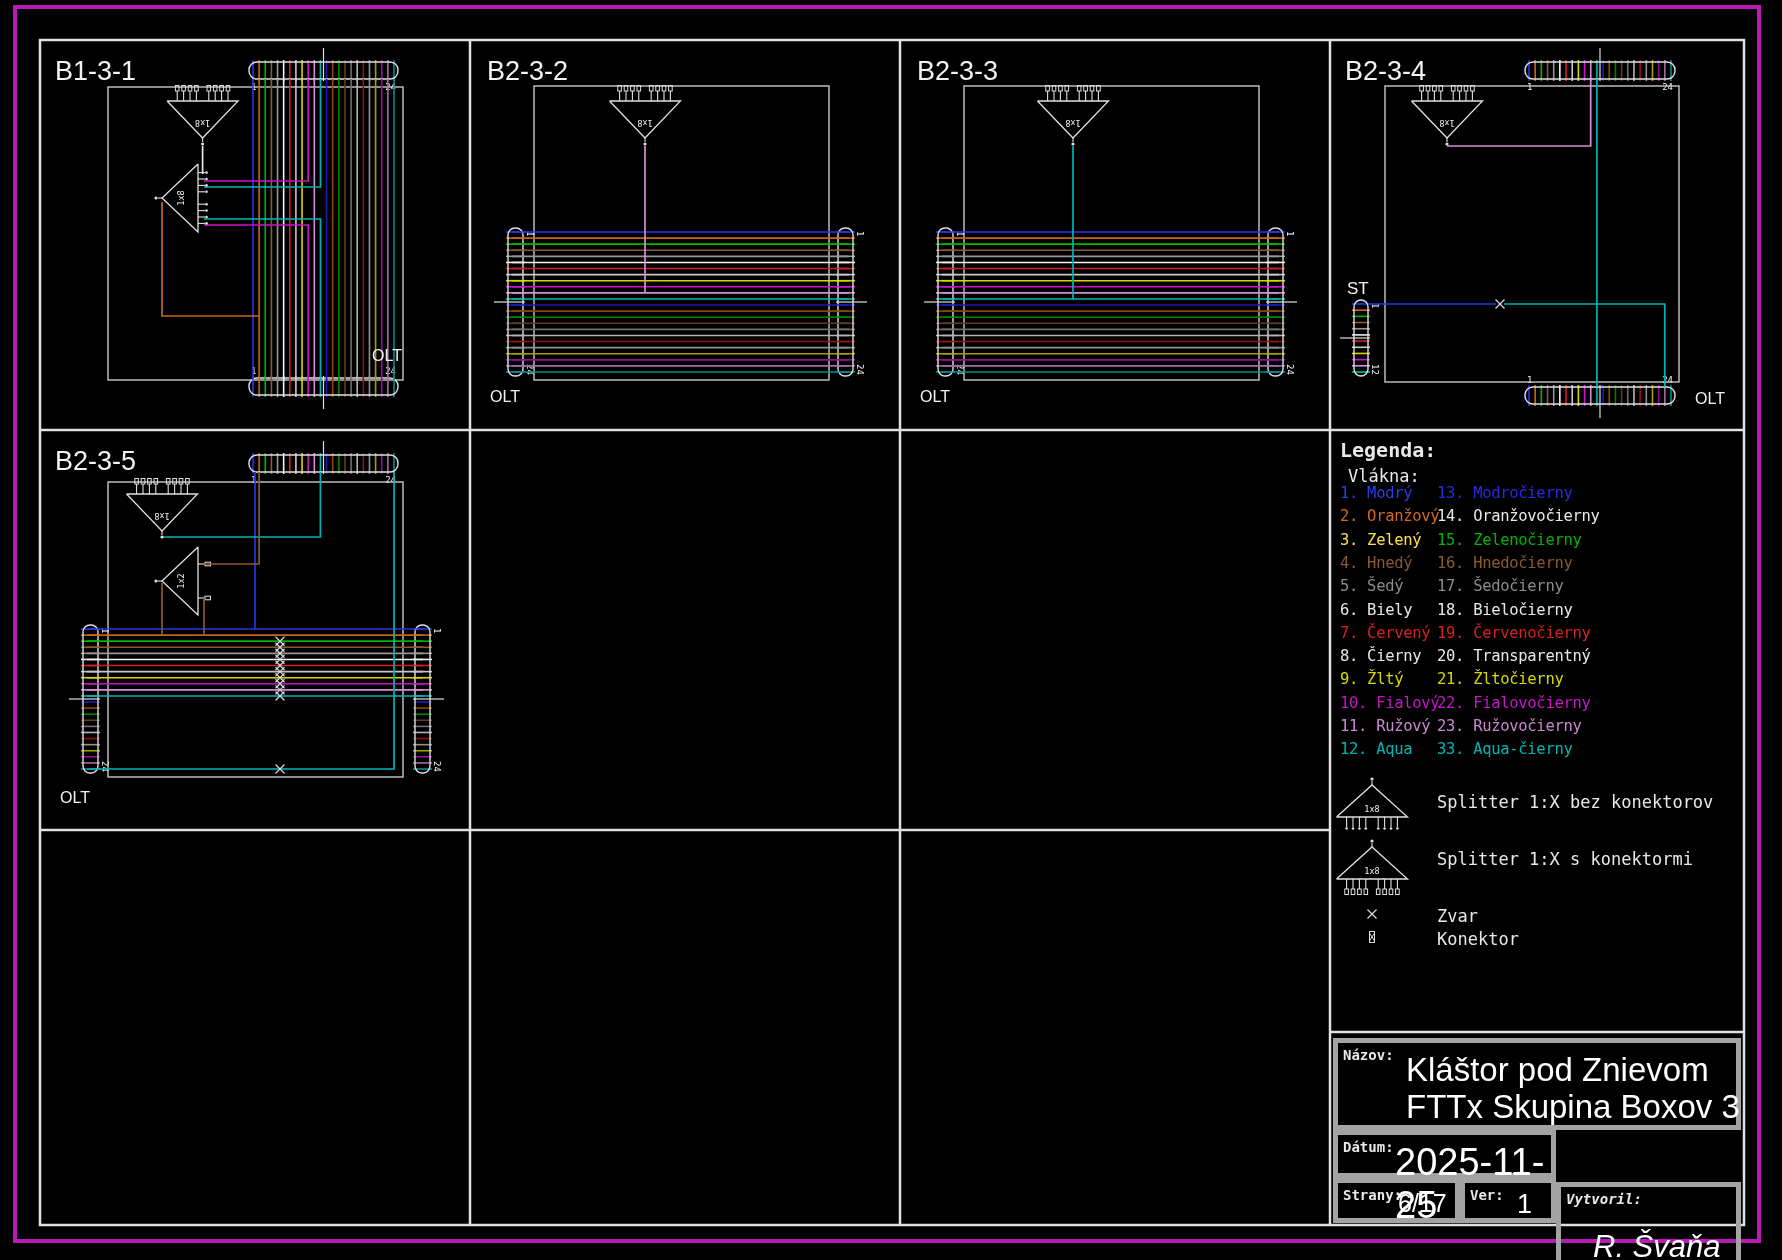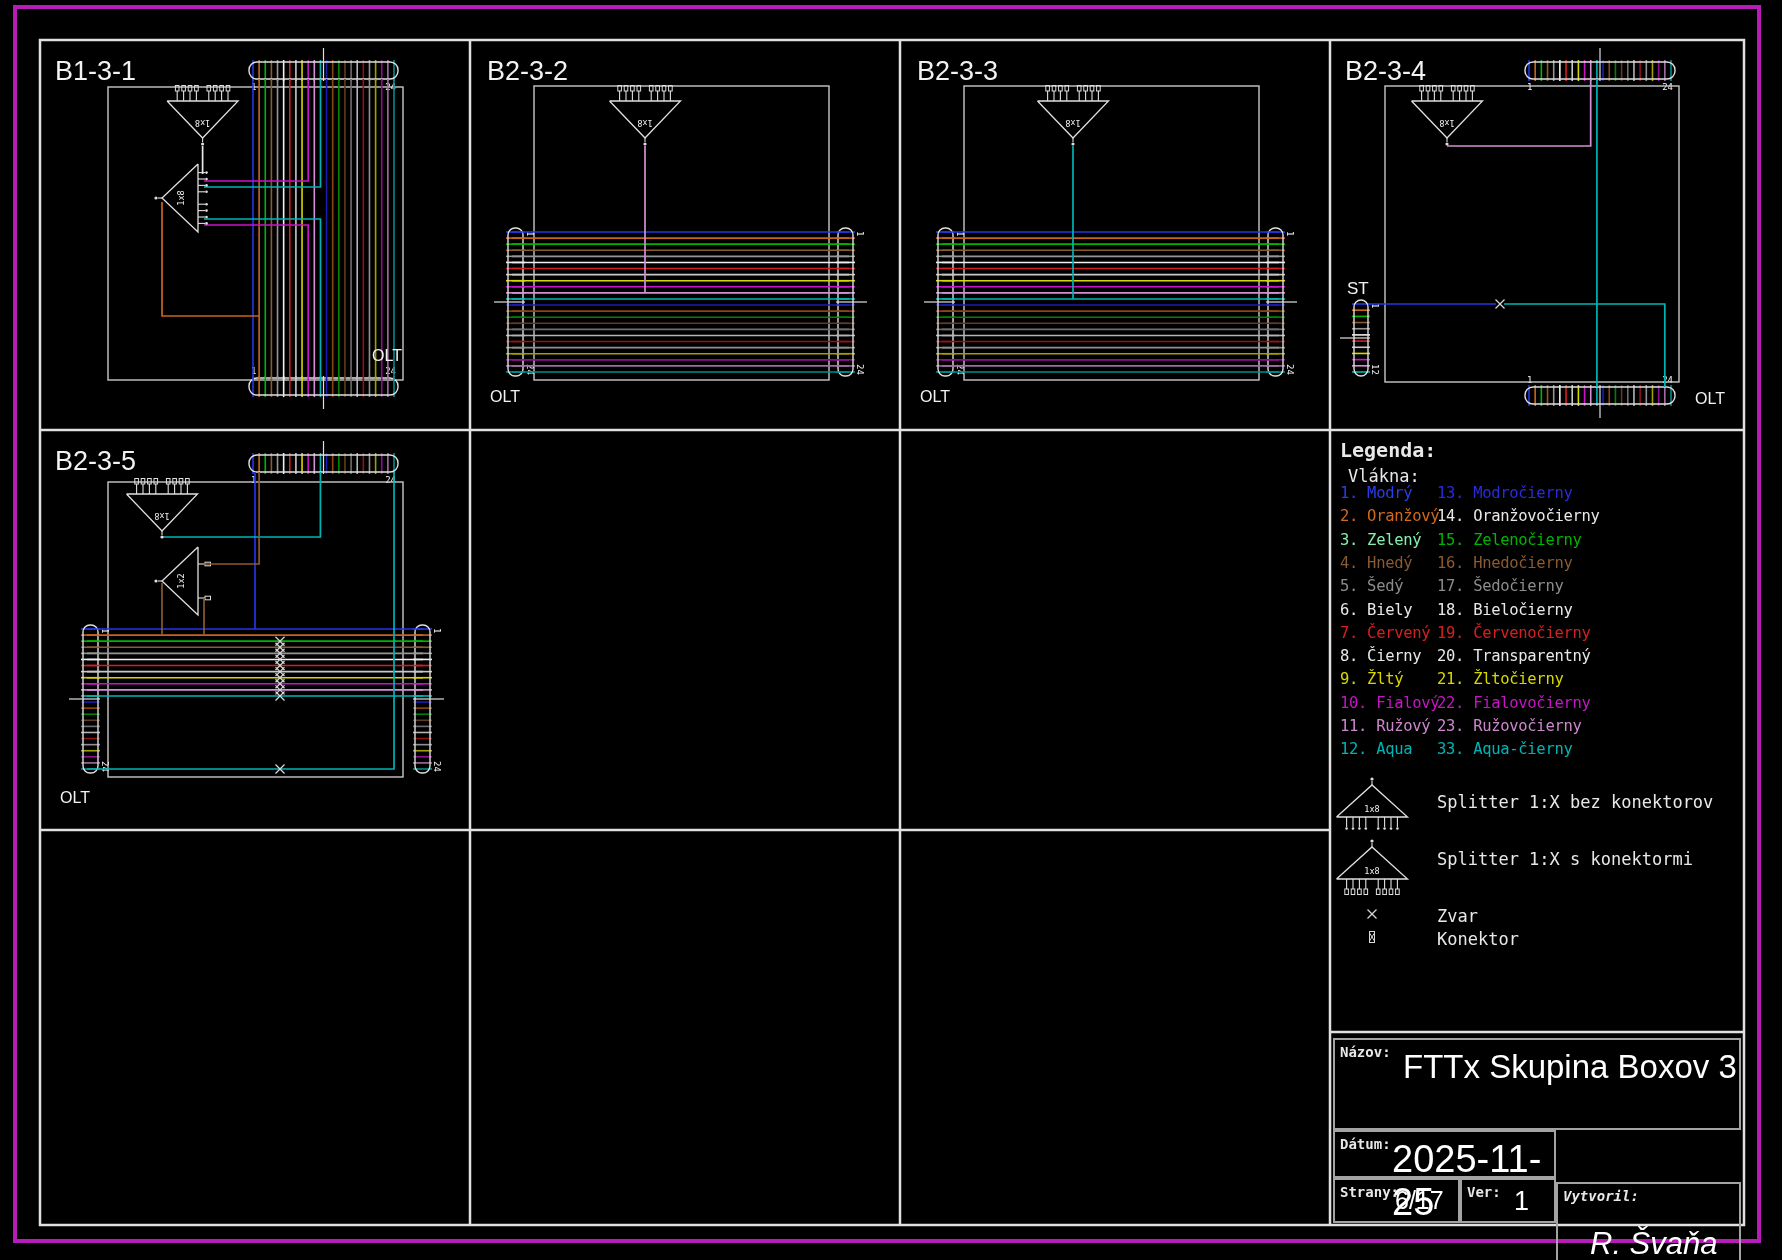--- a/index.html
+++ b/index.html
@@ -10,21 +10,21 @@
   #diagram-svg{position:absolute;left:0;top:0;}
   .mono{font-family:"DejaVu Sans Mono",monospace;}
   .abs{position:absolute;}
   .legend-text{color:#e8e8e8;}
   #legend-heading{left:1340px;top:438px;font-size:20px;font-weight:bold;}
   #legend-sub{left:1340px;top:466px;font-size:17px;margin-left:8px;}
   #legend-fibers{left:1340px;top:484px;width:400px;height:282px;}
   .legend-fiber{position:absolute;font-size:15.5px;white-space:nowrap;letter-spacing:-0.3px;}
   .sym-label{font-size:17px;color:#e8e8e8;white-space:nowrap;}
   
-  .tb-box{position:absolute;border:2px solid #a3a3a3;box-sizing:border-box;color:#fff;}
+  .tb-box{position:absolute;border:5px solid #a3a3a3;box-sizing:border-box;color:#fff;}
   .tb-label{position:absolute;left:5px;top:4px;font-size:14px;font-weight:bold;
             font-family:"DejaVu Sans Mono",monospace;color:#e8e8e8;}
   #tb-nazov{left:1333px;top:1038px;width:408px;height:92px;}
   #tb-nazov-value{position:absolute;left:68px;top:8px;font-size:33px;line-height:37px;white-space:nowrap;}
   #tb-datum{left:1333px;top:1130px;width:223px;height:48px;}
   #tb-datum-value{position:absolute;left:57px;top:6px;font-size:38px;}
   #tb-strany{left:1333px;top:1178px;width:127px;height:45px;}
   #tb-strany-value{position:absolute;left:60px;top:6px;font-size:25px;}
   #tb-ver{left:1460px;top:1178px;width:96px;height:45px;}
   #tb-ver-value{position:absolute;left:52px;top:6px;font-size:27px;}
@@ -765,21 +765,21 @@
           <line x1="1369.5" y1="941" x2="1374.5" y2="933" stroke="#d8d8d8" stroke-width="1"></line>
         </g>
       </g>
     </svg>
 
   <div class="abs mono legend-text" id="legend-heading">Legenda:</div>
   <div class="abs mono legend-text" id="legend-sub">Vlákna:</div>
   <div class="abs" id="legend-fibers">
       <div class="legend-fiber mono" style="left: 0px; top: 0px; color: rgb(42, 62, 232);">1. Modrý</div>
       <div class="legend-fiber mono" style="left: 0px; top: 23.3px; color: rgb(210, 105, 30);">2. Oranžový</div>
-      <div class="legend-fiber mono" style="left: 0px; top: 46.6px; color: #86efac;">3. Zelený</div>
+      <div class="legend-fiber mono" style="left: 0px; top: 46.6px; color: #fde047;">3. Zelený</div>
       <div class="legend-fiber mono" style="left: 0px; top: 69.9px; color: rgb(138, 90, 50);">4. Hnedý</div>
       <div class="legend-fiber mono" style="left: 0px; top: 93.2px; color: rgb(140, 140, 140);">5. Šedý</div>
       <div class="legend-fiber mono" style="left: 0px; top: 116.5px; color: rgb(232, 232, 232);">6. Biely</div>
       <div class="legend-fiber mono" style="left: 0px; top: 139.8px; color: rgb(212, 32, 32);">7. Červený</div>
       <div class="legend-fiber mono" style="left: 0px; top: 163.1px; color: rgb(232, 232, 232);">8. Čierny</div>
       <div class="legend-fiber mono" style="left: 0px; top: 186.4px; color: rgb(216, 216, 0);">9. Žltý</div>
       <div class="legend-fiber mono" style="left: 0px; top: 209.7px; color: rgb(200, 20, 200);">10. Fialový</div>
       <div class="legend-fiber mono" style="left: 0px; top: 233px; color: rgb(204, 136, 204);">11. Ružový</div>
       <div class="legend-fiber mono" style="left: 0px; top: 256.3px; color: rgb(0, 180, 180);">12. Aqua</div>
       <div class="legend-fiber mono" style="left: 97px; top: 0px; color: rgb(42, 42, 224);">13. Modročierny</div>
@@ -796,20 +796,21 @@
       <div class="legend-fiber mono" style="left: 97px; top: 256.3px; color: rgb(0, 180, 180);">33. Aqua-čierny</div>
     </div>
   <div class="abs mono sym-label" style="left:1437px;top:792px;">Splitter 1:X bez konektorov</div>
   <div class="abs mono sym-label" style="left:1437px;top:849px;">Splitter 1:X s konektormi</div>
   <div class="abs mono sym-label" style="left:1437px;top:906px;">Zvar</div>
   <div class="abs mono sym-label" style="left:1437px;top:929px;">Konektor</div>
 
   <div class="tb-box" id="tb-nazov">
     <span class="tb-label">Názov:</span>
     <div id="tb-nazov-value">
+      <div>Kláštor pod Znievom</div>
       <div>FTTx Skupina Boxov 3</div>
     </div>
   </div>
   <div class="tb-box" id="tb-datum">
     <span class="tb-label">Dátum:</span>
     <div id="tb-datum-value">2025-11-25</div>
   </div>
   <div class="tb-box" id="tb-strany">
     <span class="tb-label">Strany:</span>
     <div id="tb-strany-value">6/17</div>

